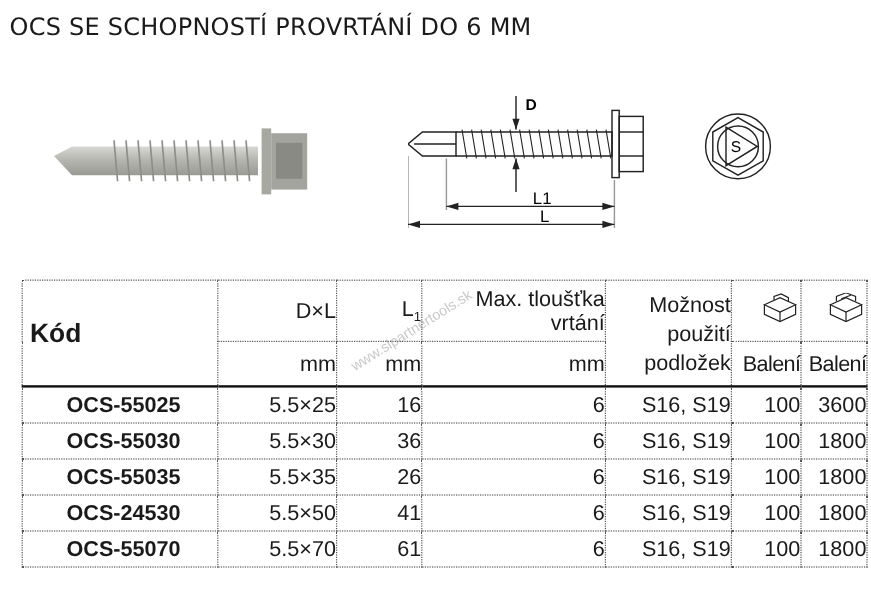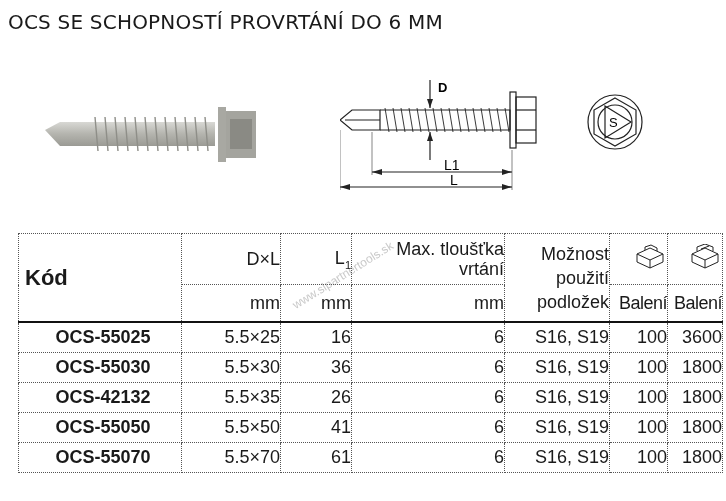--- a/index.html
+++ b/index.html
@@ -145,30 +145,30 @@
     <tr>
       <td class="kod">OCS-55030</td>
       <td>5.5×30</td>
       <td>36</td>
       <td>6</td>
       <td>S16, S19</td>
       <td>100</td>
       <td>1800</td>
     </tr>
     <tr>
-      <td class="kod">OCS-42132</td>
+      <td class="kod">OCS-55035</td>
       <td>5.5×35</td>
       <td>26</td>
       <td>6</td>
       <td>S16, S19</td>
       <td>100</td>
       <td>1800</td>
     </tr>
     <tr>
-      <td class="kod">OCS-55050</td>
+      <td class="kod">OCS-24530</td>
       <td>5.5×50</td>
       <td>41</td>
       <td>6</td>
       <td>S16, S19</td>
       <td>100</td>
       <td>1800</td>
     </tr>
     <tr>
       <td class="kod">OCS-55070</td>
       <td>5.5×70</td>

